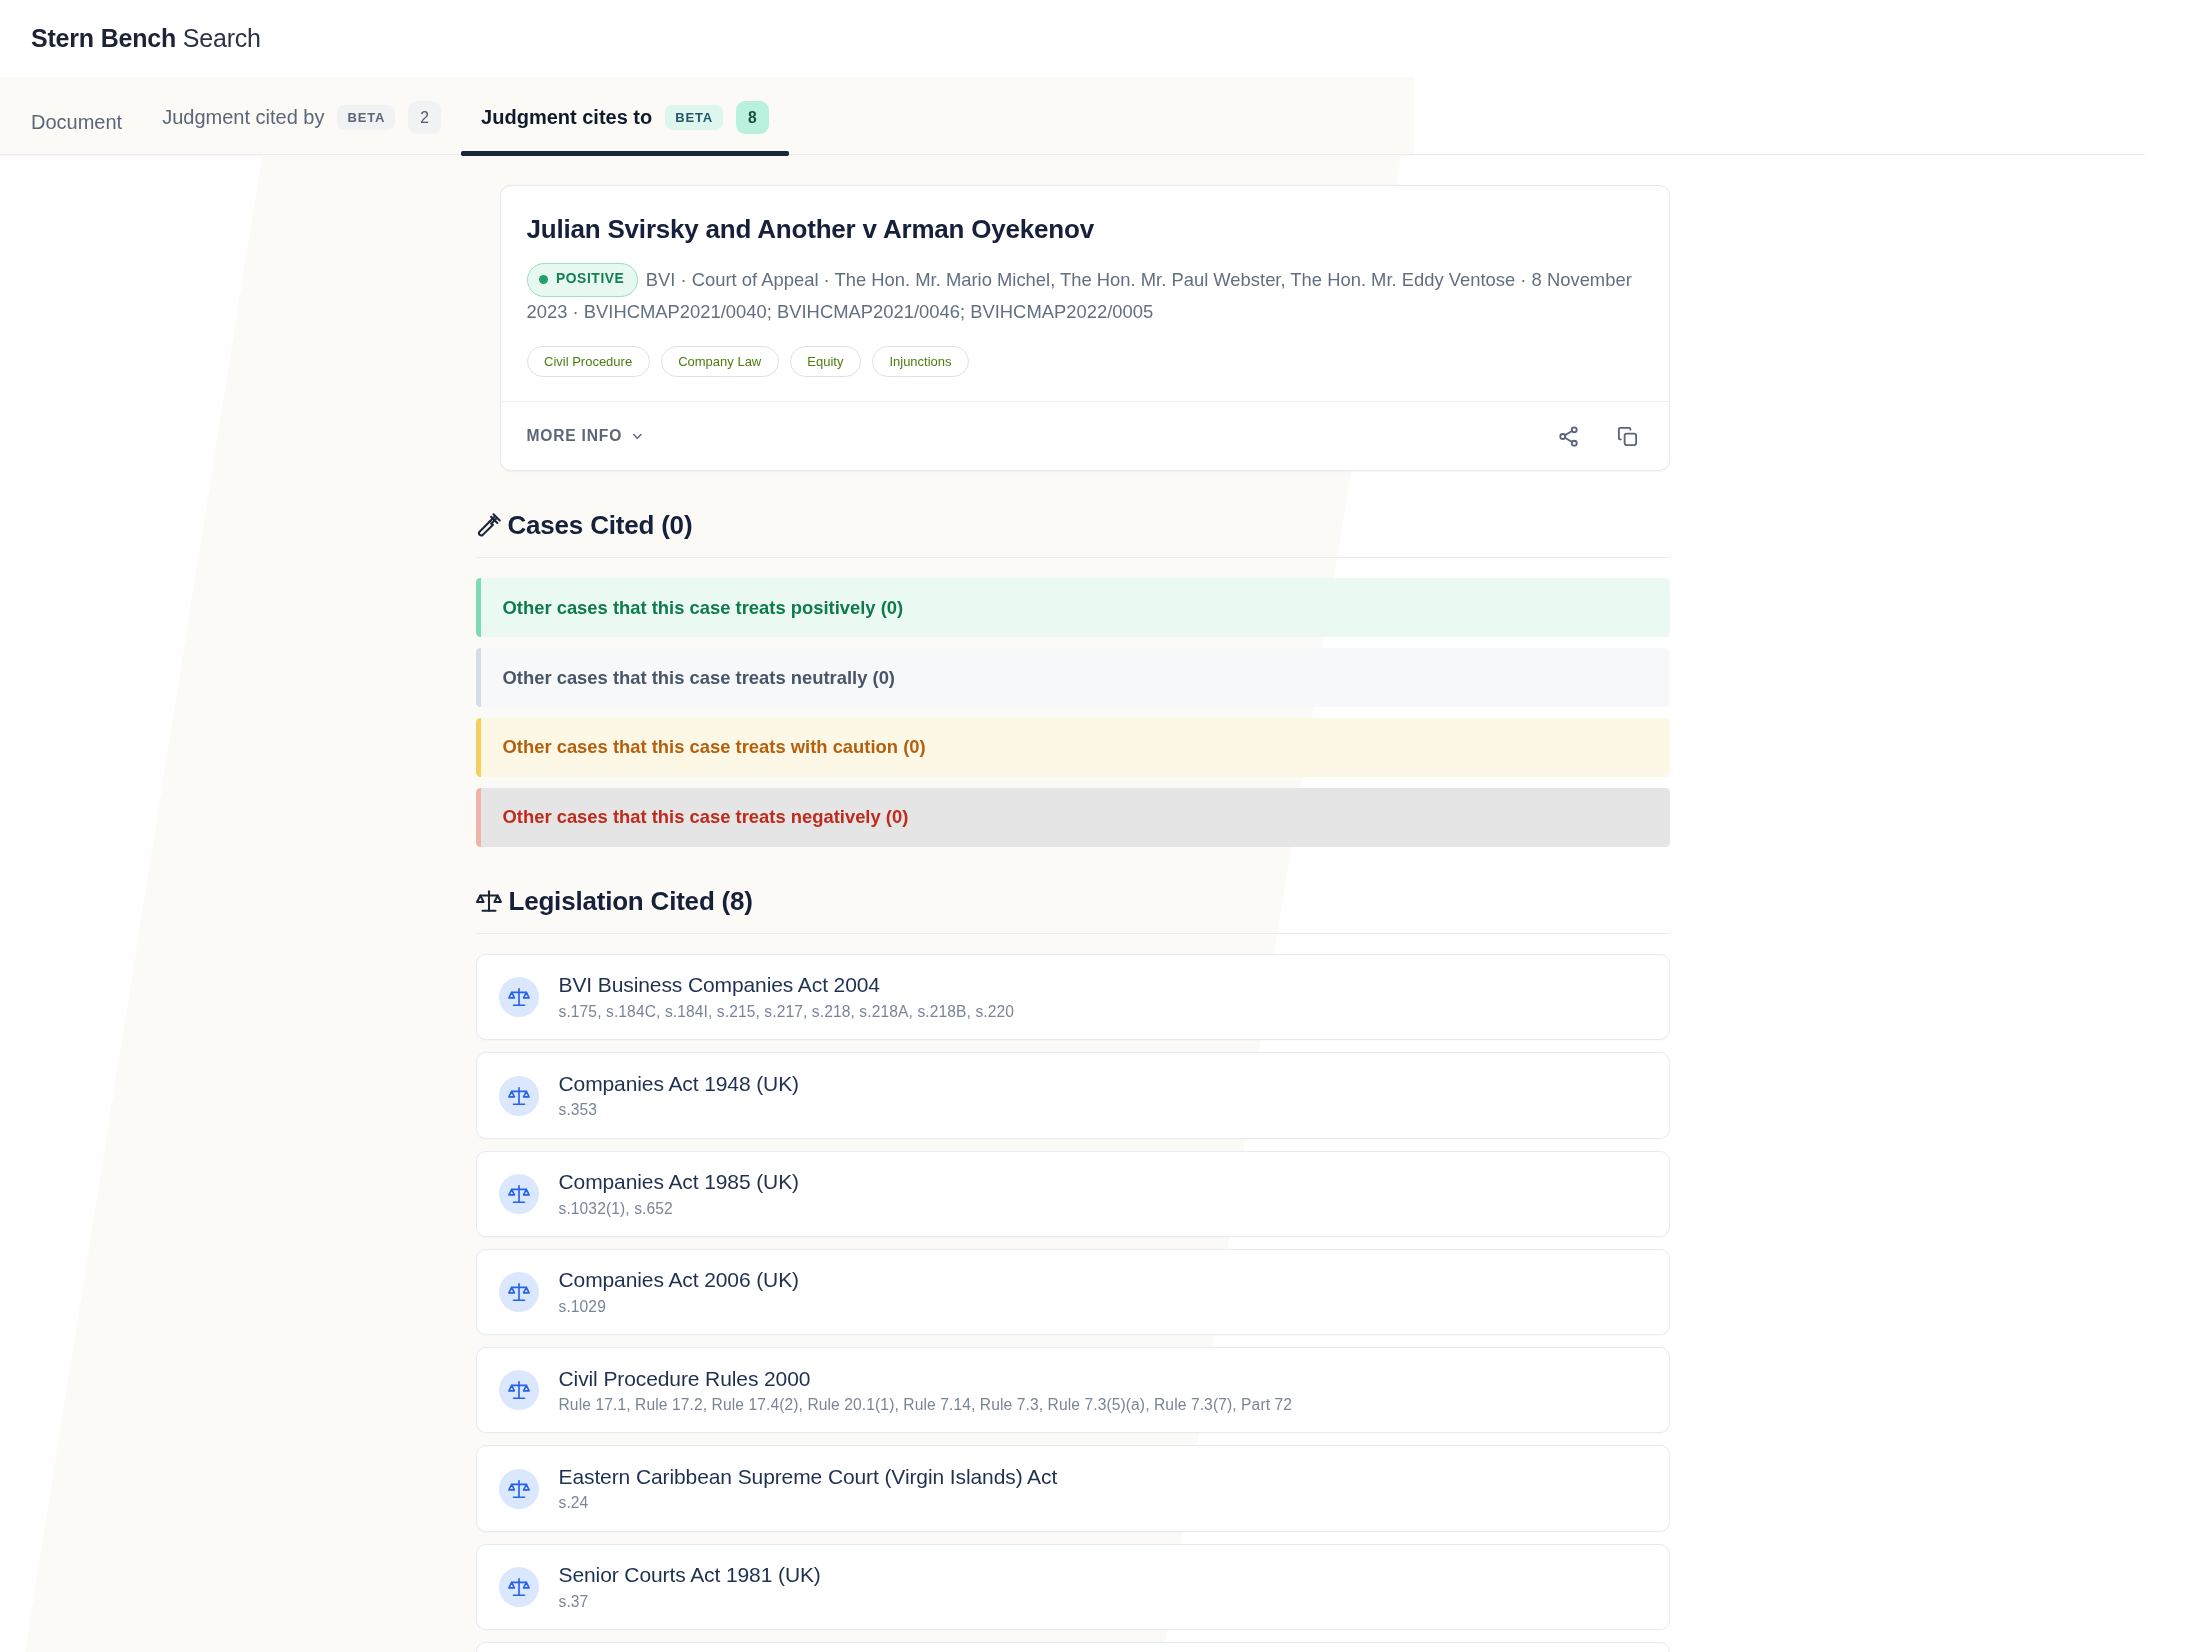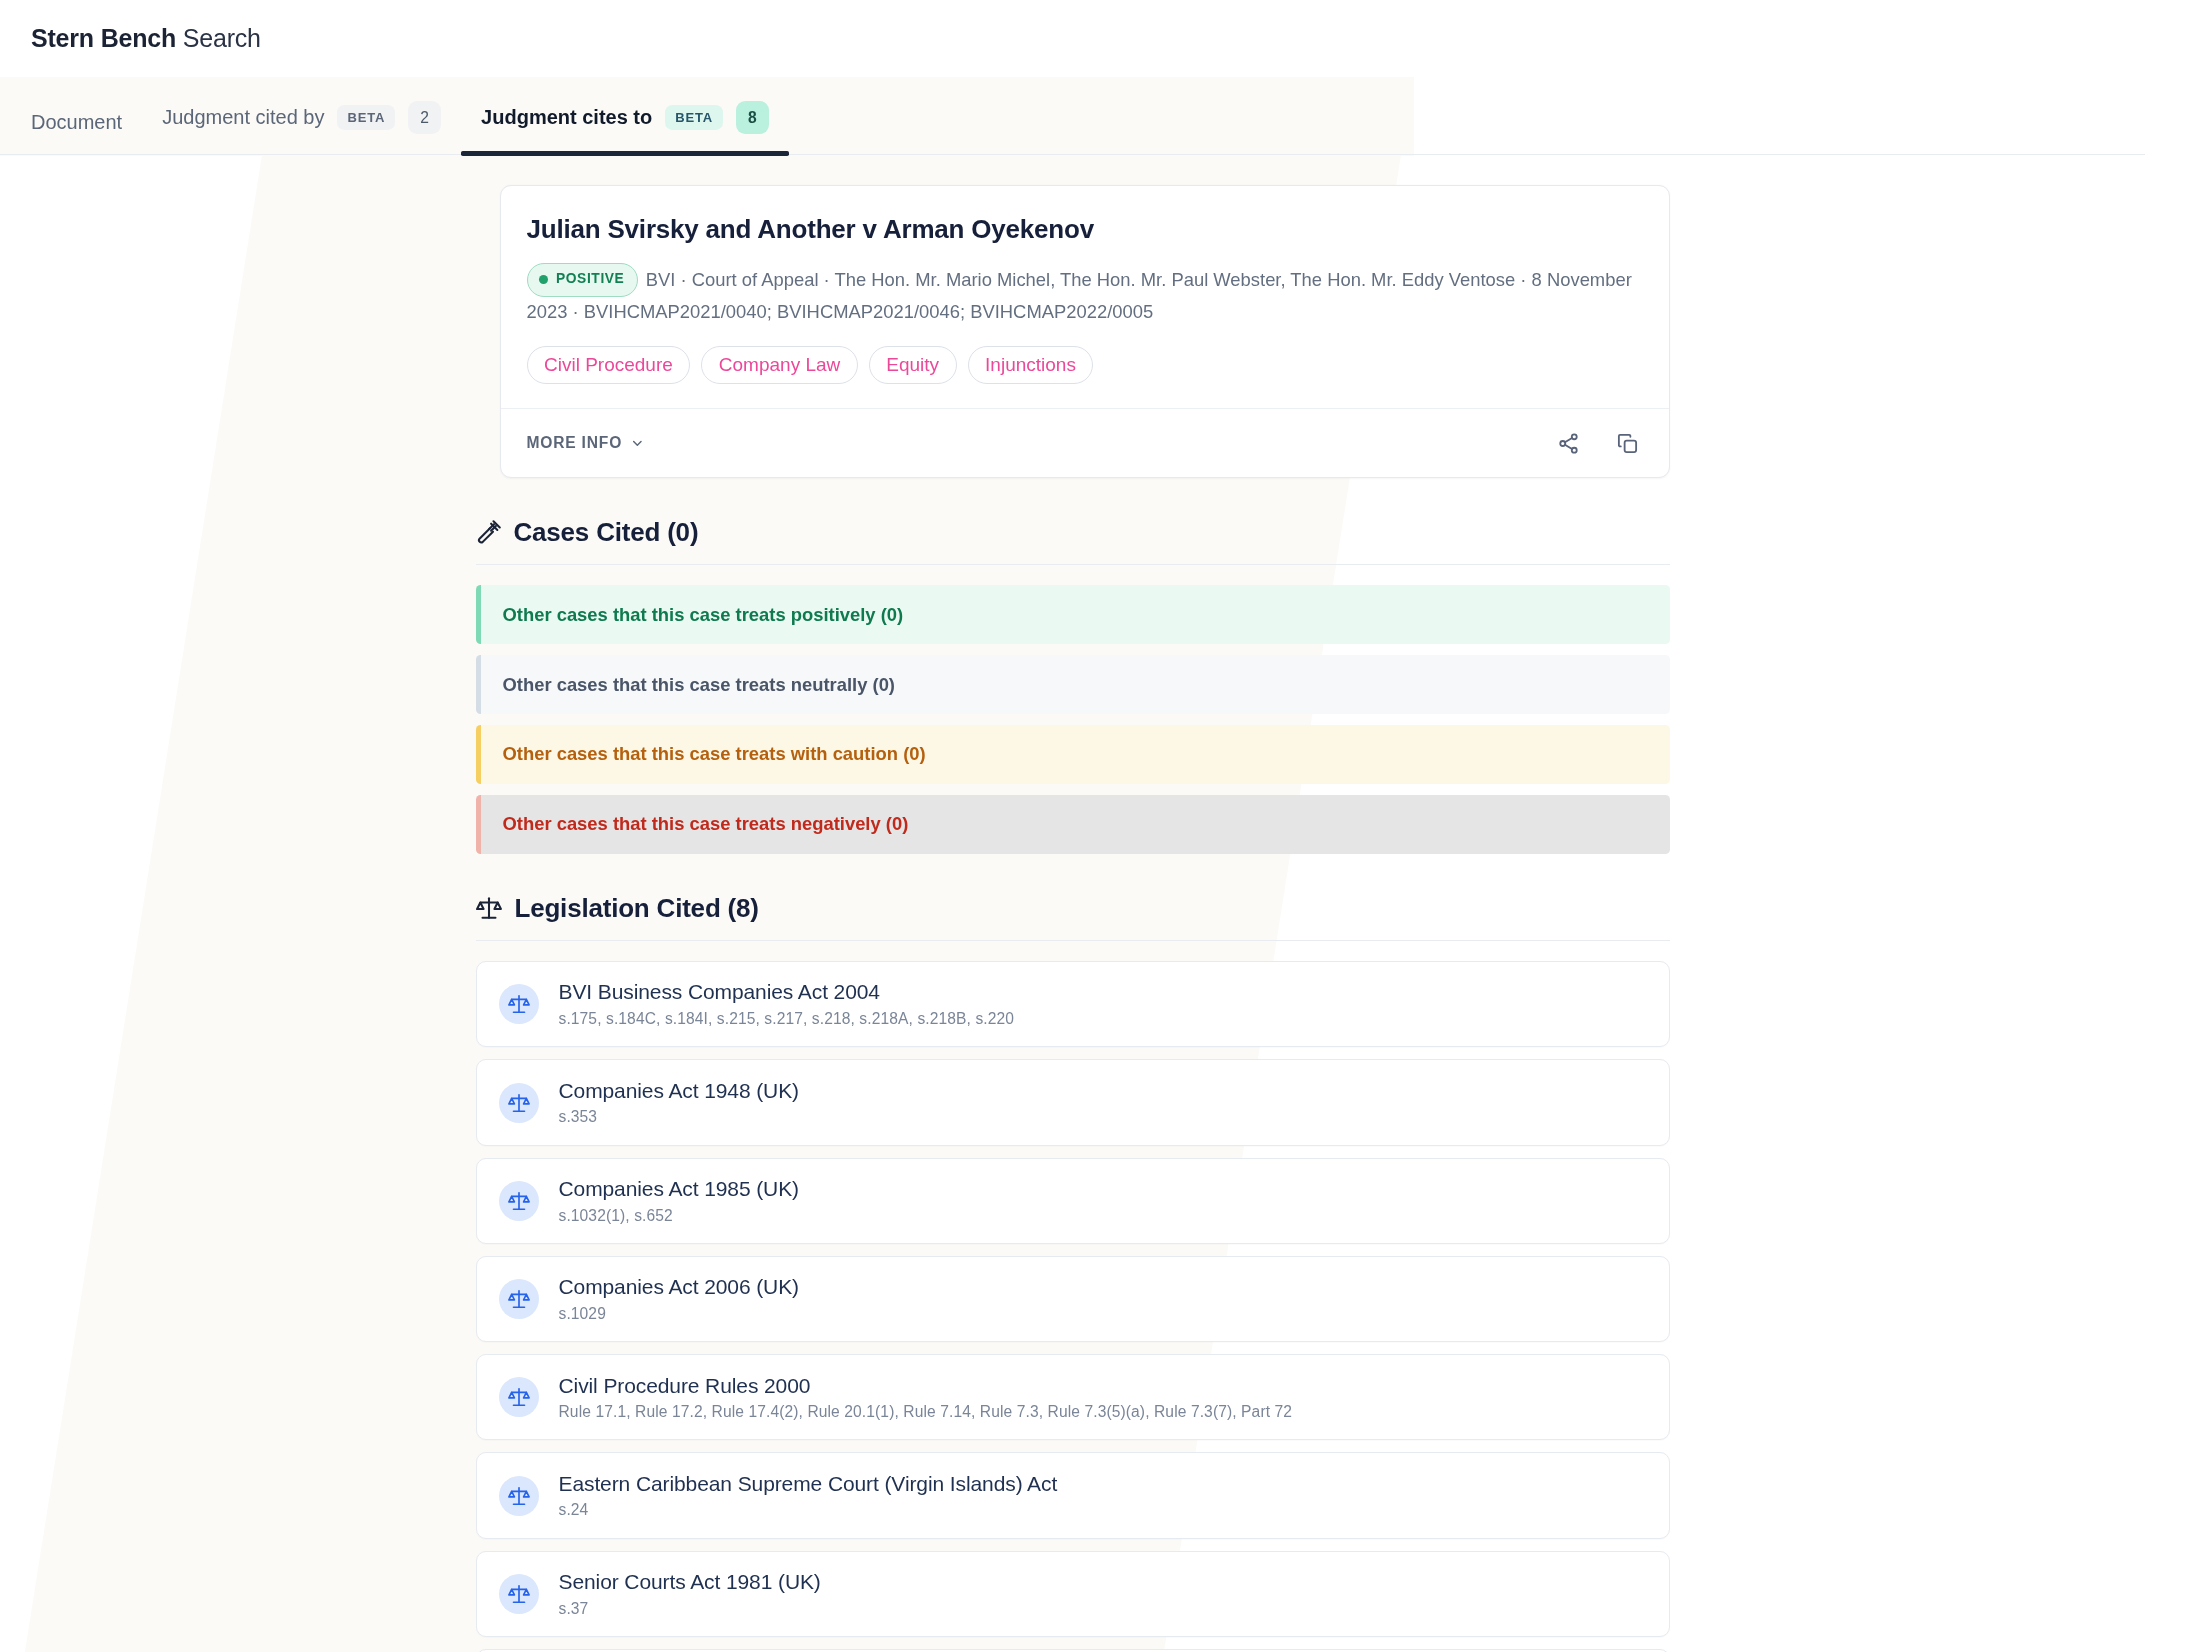--- a/index.html
+++ b/index.html
@@ -166,22 +166,22 @@
     width: 9.2px; height: 9.2px;
     border-radius: 50%;
     background: #20a06a;
     display: inline-block;
   }
   .chips { margin-top: 18.4px; display: flex; flex-wrap: wrap; gap: 11px; }
   .chip {
     border: 0.9px solid #dde1e8;
     border-radius: 917px;
     padding: 7.3px 16.5px;
-    font-size: 19px;
-    color: #ec4899;
+    font-size: 13px;
+    color: #4d7c0f;
     background: #fff;
     cursor: pointer;
     white-space: nowrap;
   }
   .case-footer {
     border-top: 0.9px solid #eceff3;
     padding: 18.4px 26px;
     display: flex;
     align-items: center;
     justify-content: space-between;
@@ -202,21 +202,21 @@
     width: 31px; height: 31px;
     display: flex; align-items: center; justify-content: center;
     color: #59637a; cursor: pointer;
   }
 
   
   .section { margin-top: 39px; }
   .section-head {
     display: flex;
     align-items: center;
-    gap: 13px;
+    gap: 7px;
     padding-bottom: 16.5px;
     border-bottom: 1.4px solid #e8ebef;
   }
   .section-head .sec-icon { color: #1b2437; display: flex; }
   .section-title {
     font-size: 26px;
     font-weight: 700;
     color: #17203a;
     letter-spacing: -0.2px;
   }

